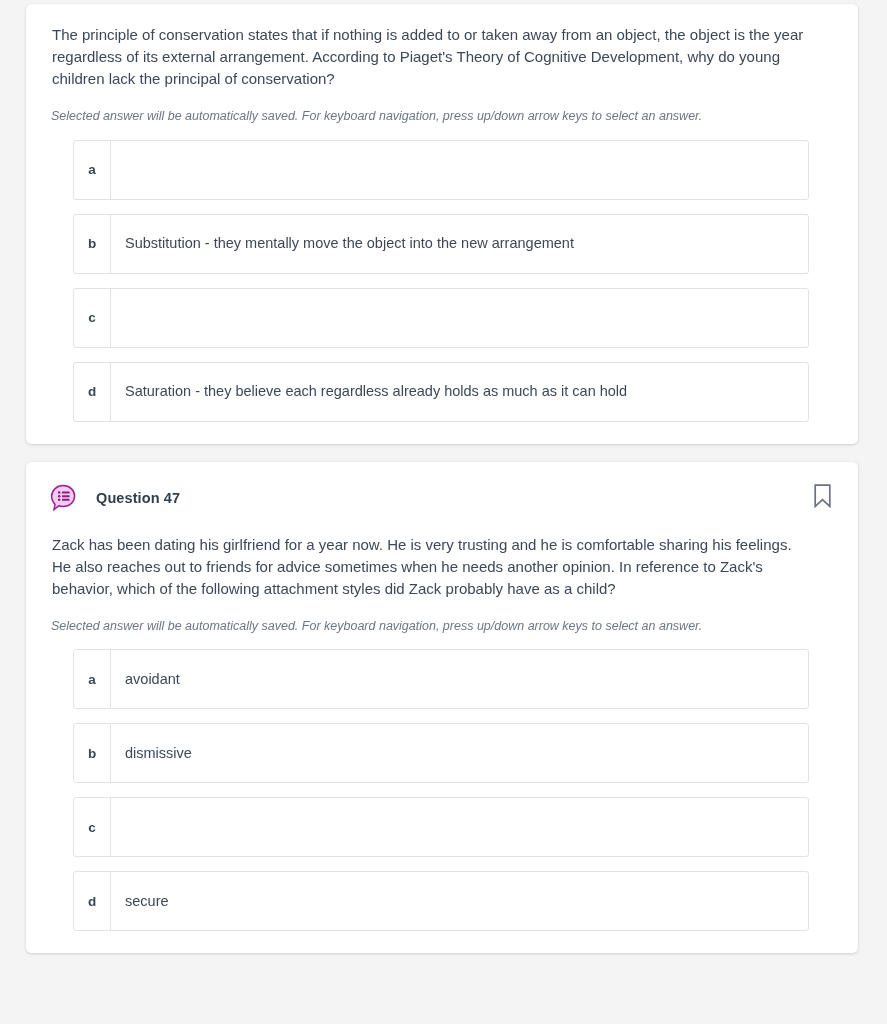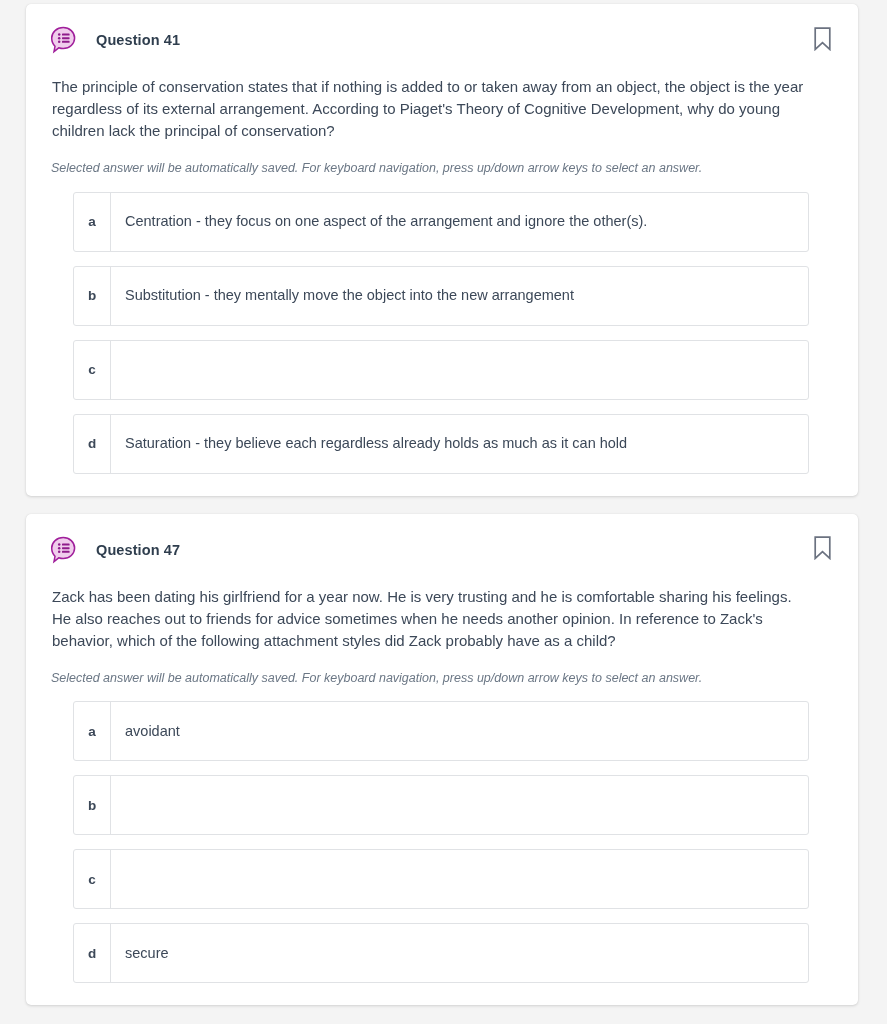--- a/index.html
+++ b/index.html
@@ -107,48 +107,25 @@
     color: #3c4858;
     line-height: 1.3;
   }
 </style>
 </head>
 <body>
 
 <div class="page">
 
   <div class="question-card">
-    <div class="card-header">
-      <span class="q-icon">
-        <svg width="28" height="28" viewBox="0 0 28 28">
-          <path d="M13.2 1.6 C19.6 1.6 24.6 6.3 24.6 12.1 C24.6 17.9 19.6 22.6 13.2 22.6 C11.6 22.6 10.1 22.3 8.7 21.8 L4.0 25.6 L5.0 20.3 C2.8 18.2 1.7 15.3 1.7 12.1 C1.7 6.3 6.8 1.6 13.2 1.6 Z" fill="#f0cdec" stroke="#a01f9b" stroke-width="1.5"></path>
-          <circle cx="9.2" cy="8.6" r="1.25" fill="#8e1b8a"></circle>
-          <circle cx="9.2" cy="12.2" r="1.25" fill="#8e1b8a"></circle>
-          <circle cx="9.2" cy="15.8" r="1.25" fill="#8e1b8a"></circle>
-          <rect x="12.0" y="7.6" width="7.6" height="2.0" rx="0.6" fill="#8e1b8a"></rect>
-          <rect x="12.0" y="11.2" width="7.6" height="2.0" rx="0.6" fill="#8e1b8a"></rect>
-          <rect x="12.0" y="14.8" width="7.6" height="2.0" rx="0.6" fill="#8e1b8a"></rect>
-        </svg>
-      </span>
-      <span class="q-title">Question 41</span>
-      <span class="spacer"></span>
-      <button class="bookmark-btn">
-        <span>
-          <svg width="19" height="24" viewBox="0 0 19 24">
-            <path d="M2.2 1.1 L16.8 1.1 L16.8 22.4 L9.5 15.6 L2.2 22.4 Z" fill="none" stroke="#6b7280" stroke-width="1.7" stroke-linejoin="miter"></path>
-          </svg>
-        </span>
-      </button>
-    </div>
     <p class="q-body">The principle of conservation states that if nothing is added to or taken away from an object, the object is the year regardless of its external arrangement. According to Piaget's Theory of Cognitive Development, why do young children lack the principal of conservation?</p>
     <p class="q-hint">Selected answer will be automatically saved. For keyboard navigation, press up/down arrow keys to select an answer.</p>
     <div class="options">
       <div class="option-row">
         <div class="option-letter">a</div>
-        <div class="option-text">Centration - they focus on one aspect of the arrangement and ignore the other(s).</div>
       </div>
       <div class="option-row">
         <div class="option-letter">b</div>
         <div class="option-text">Substitution - they mentally move the object into the new arrangement</div>
       </div>
       <div class="option-row">
         <div class="option-letter">c</div>
       </div>
       <div class="option-row">
         <div class="option-letter">d</div>
@@ -182,20 +159,21 @@
     </div>
     <p class="q-body">Zack has been dating his girlfriend for a year now. He is very trusting and he is comfortable sharing his feelings. He also reaches out to friends for advice sometimes when he needs another opinion. In reference to Zack's behavior, which of the following attachment styles did Zack probably have as a child?</p>
     <p class="q-hint">Selected answer will be automatically saved. For keyboard navigation, press up/down arrow keys to select an answer.</p>
     <div class="options">
       <div class="option-row">
         <div class="option-letter">a</div>
         <div class="option-text">avoidant</div>
       </div>
       <div class="option-row">
         <div class="option-letter">b</div>
+        <div class="option-text">dismissive</div>
       </div>
       <div class="option-row">
         <div class="option-letter">c</div>
       </div>
       <div class="option-row">
         <div class="option-letter">d</div>
         <div class="option-text">secure</div>
       </div>
     </div>
   </div>

